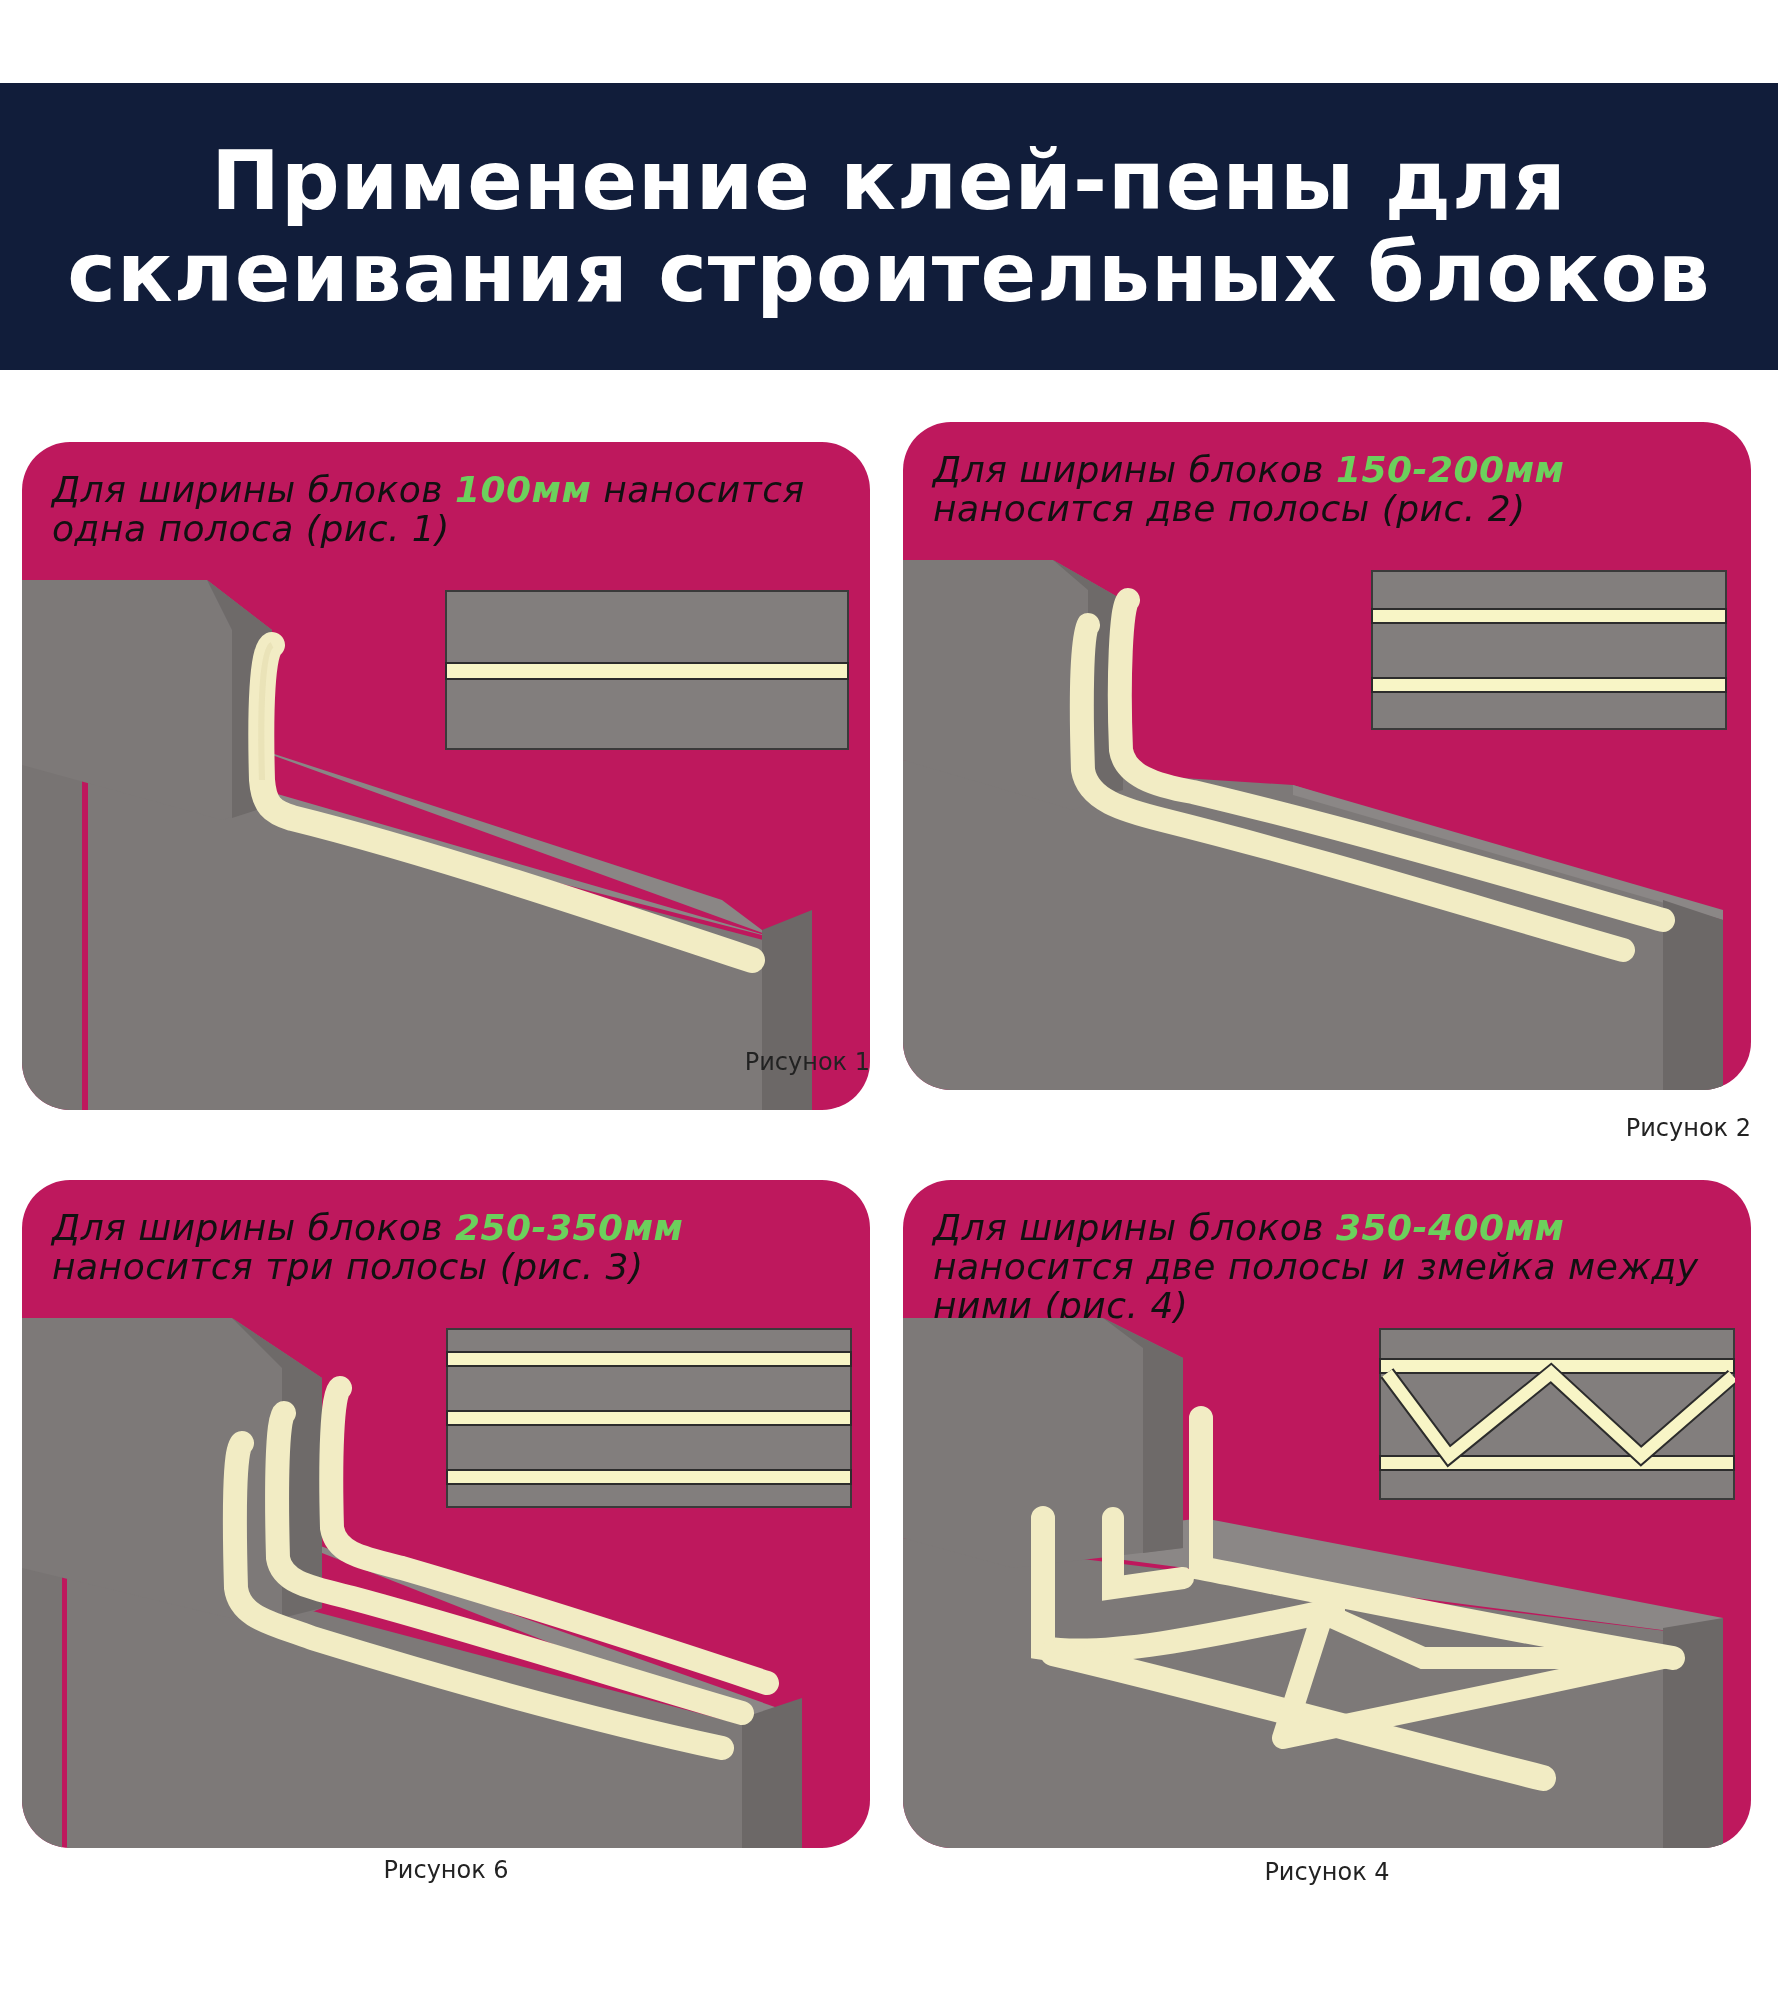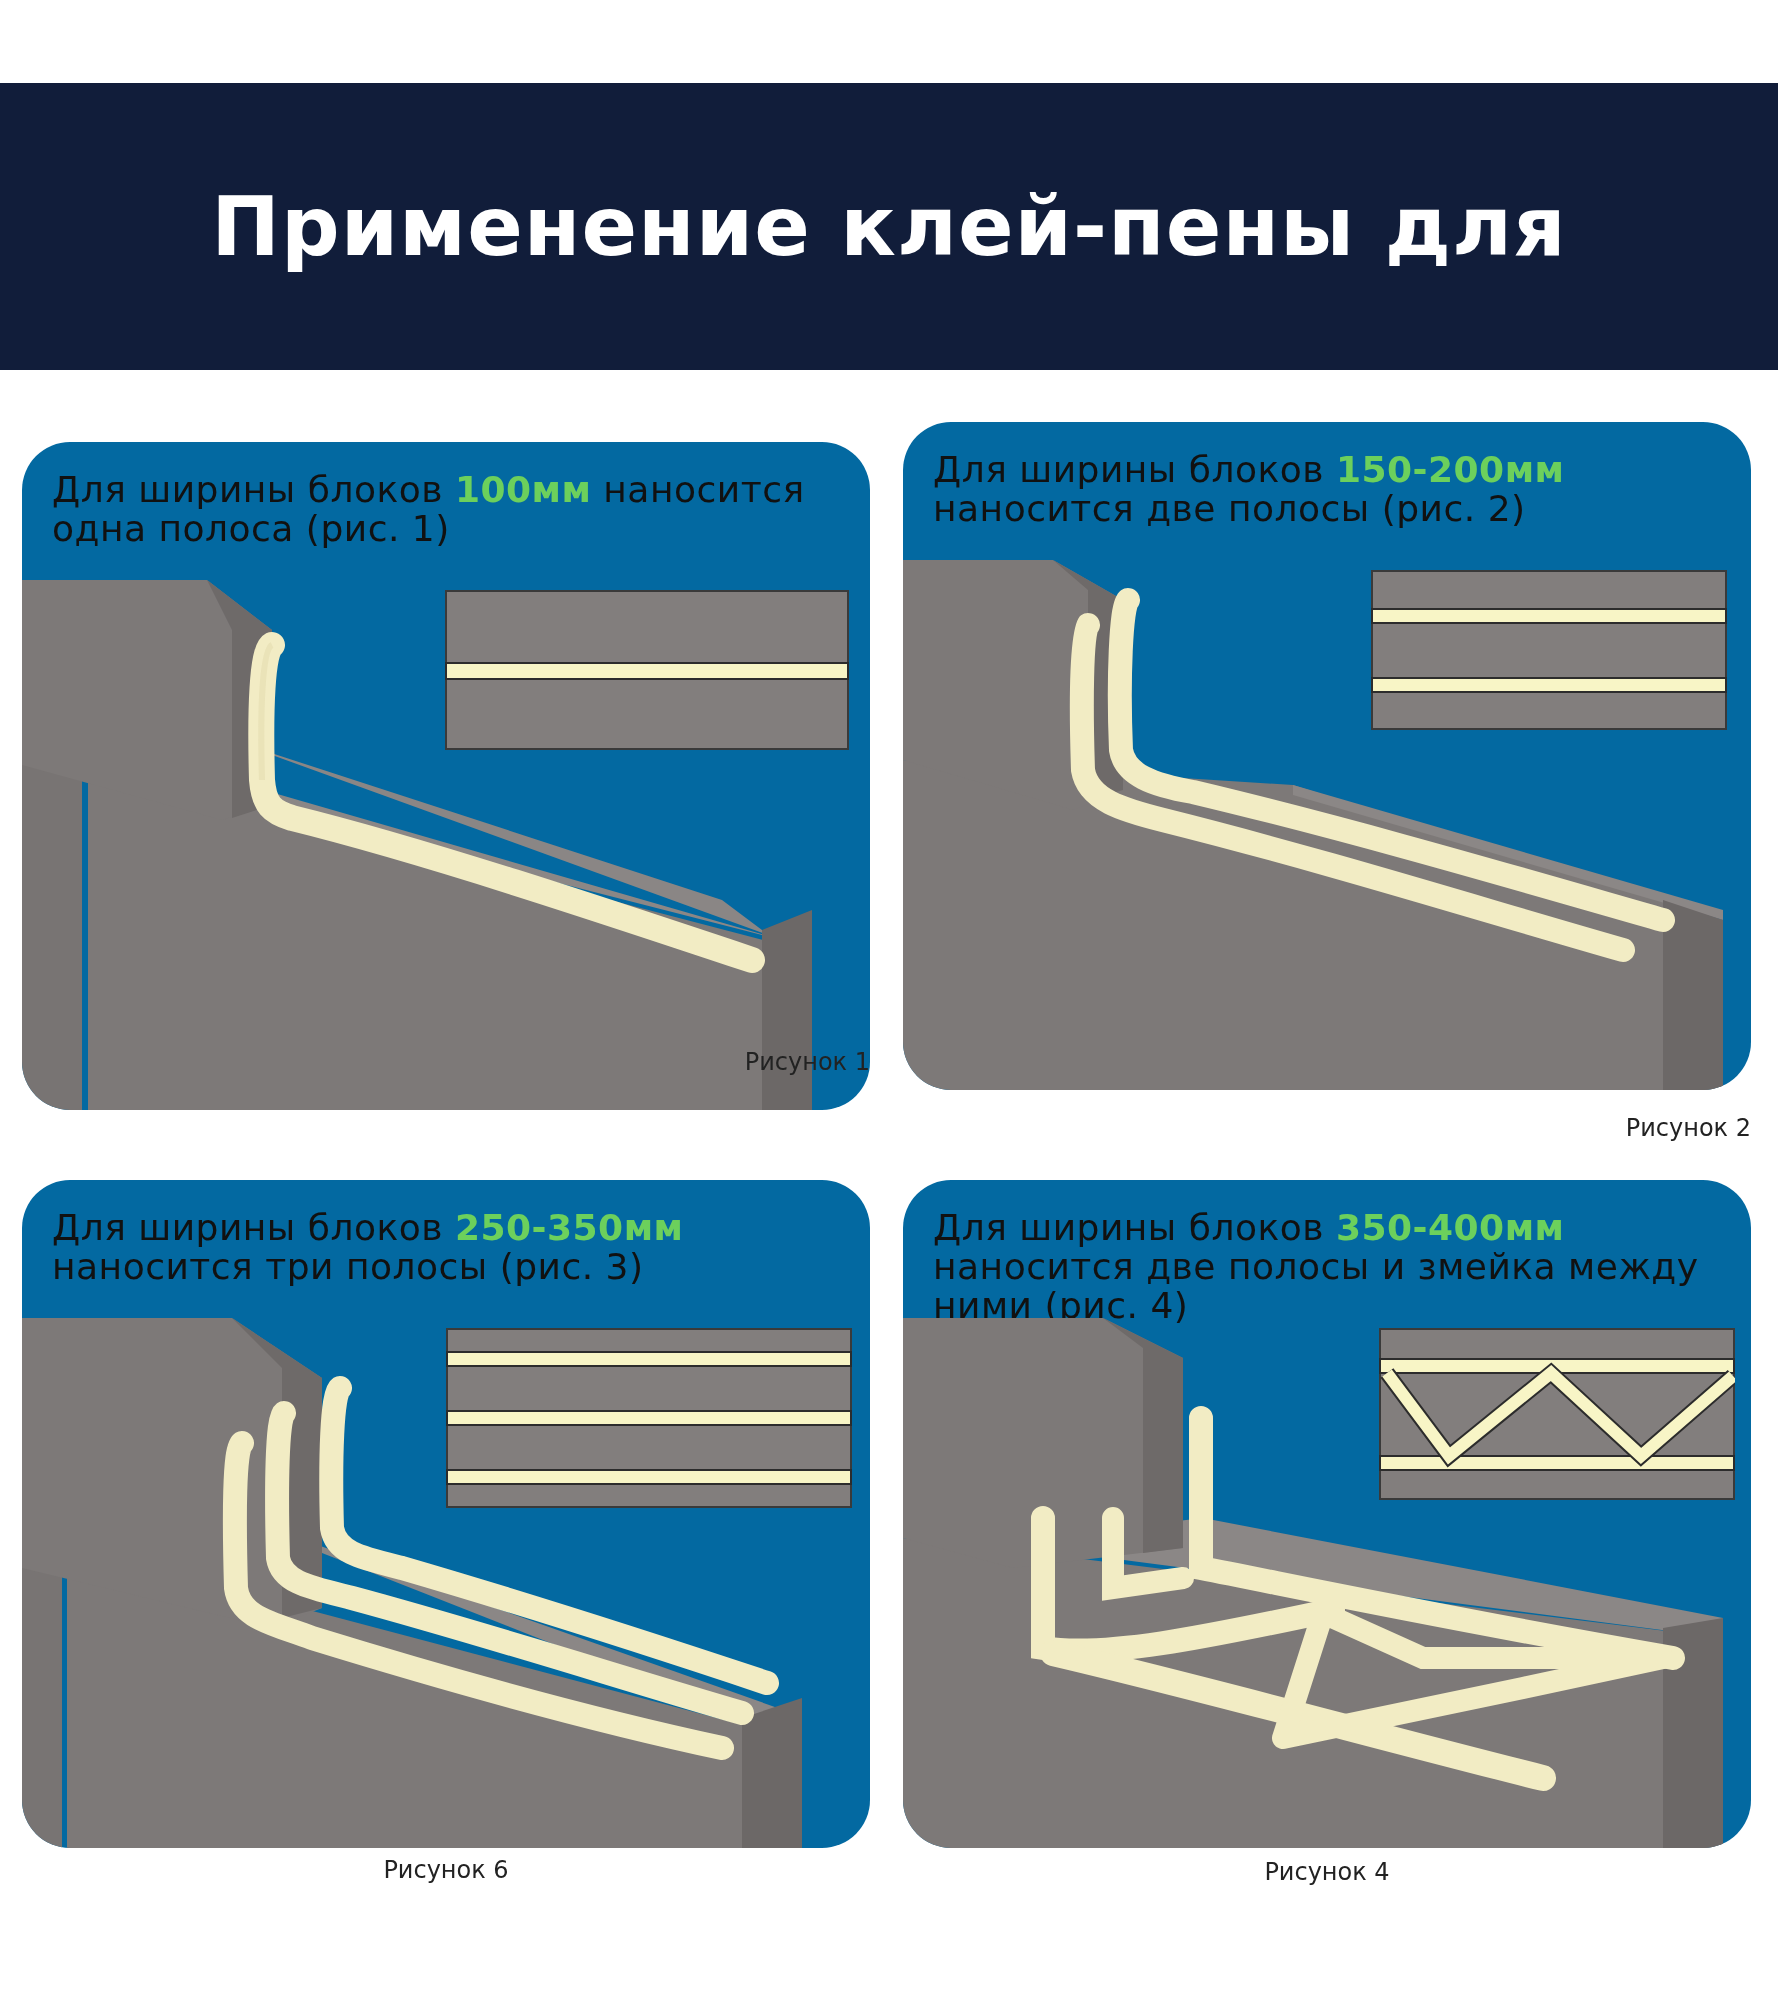--- a/index.html
+++ b/index.html
@@ -12,40 +12,41 @@
     position: absolute; left: 0; top: 83px; width: 1778px; height: 287px;
     background: #111d3a; display: flex; flex-direction: column;
     align-items: center; justify-content: center;
   }
   .banner-line {
     color: #ffffff; font-family: "DejaVu Sans", sans-serif; font-weight: bold;
     font-size: 82px; line-height: 92px; letter-spacing: 1px; white-space: nowrap;
   }
   .card {
     position: absolute; width: 848px; height: 668px;
-    background: #0369a1; border-radius: 48px; overflow: hidden;
+    background: #be185d; border-radius: 48px; overflow: hidden; font-style: italic;
   }
   .card-text {
     position: absolute; left: 30px; top: 28px; right: 20px;
     font-family: "DejaVu Sans", sans-serif; font-size: 36px; line-height: 39px;
     color: #111111; letter-spacing: 0.5px;
   }
   .card-text .hl { color: #6cd05c; font-weight: bold; }
   .scene { position: absolute; left: 0; bottom: 0; width: 848px; }
   .caption {
     position: absolute; width: 848px; text-align: center;
     font-family: "DejaVu Sans", sans-serif; font-size: 24px; color: #222222;
   }
   .inset { position: absolute; }
 </style>
 </head>
 <body>
 
 <div class="banner">
   <div class="banner-line">Применение клей-пены для</div>
+  <div class="banner-line">склеивания строительных блоков</div>
 </div>
 
 <div class="card" style="left:22px; top:442px;">
   <div class="card-text">
     <span>Для ширины блоков </span><span class="hl">100мм</span><span> наносится одна полоса (рис. 1)</span>
   </div>
   <svg class="scene" height="530" viewBox="0 0 848 530">
 
     <polygon points="0,173 60,183 60,530 0,530" fill="#787473"></polygon>
     <polygon points="66,183 760,365 760,530 66,530" fill="#7d7978"></polygon>

